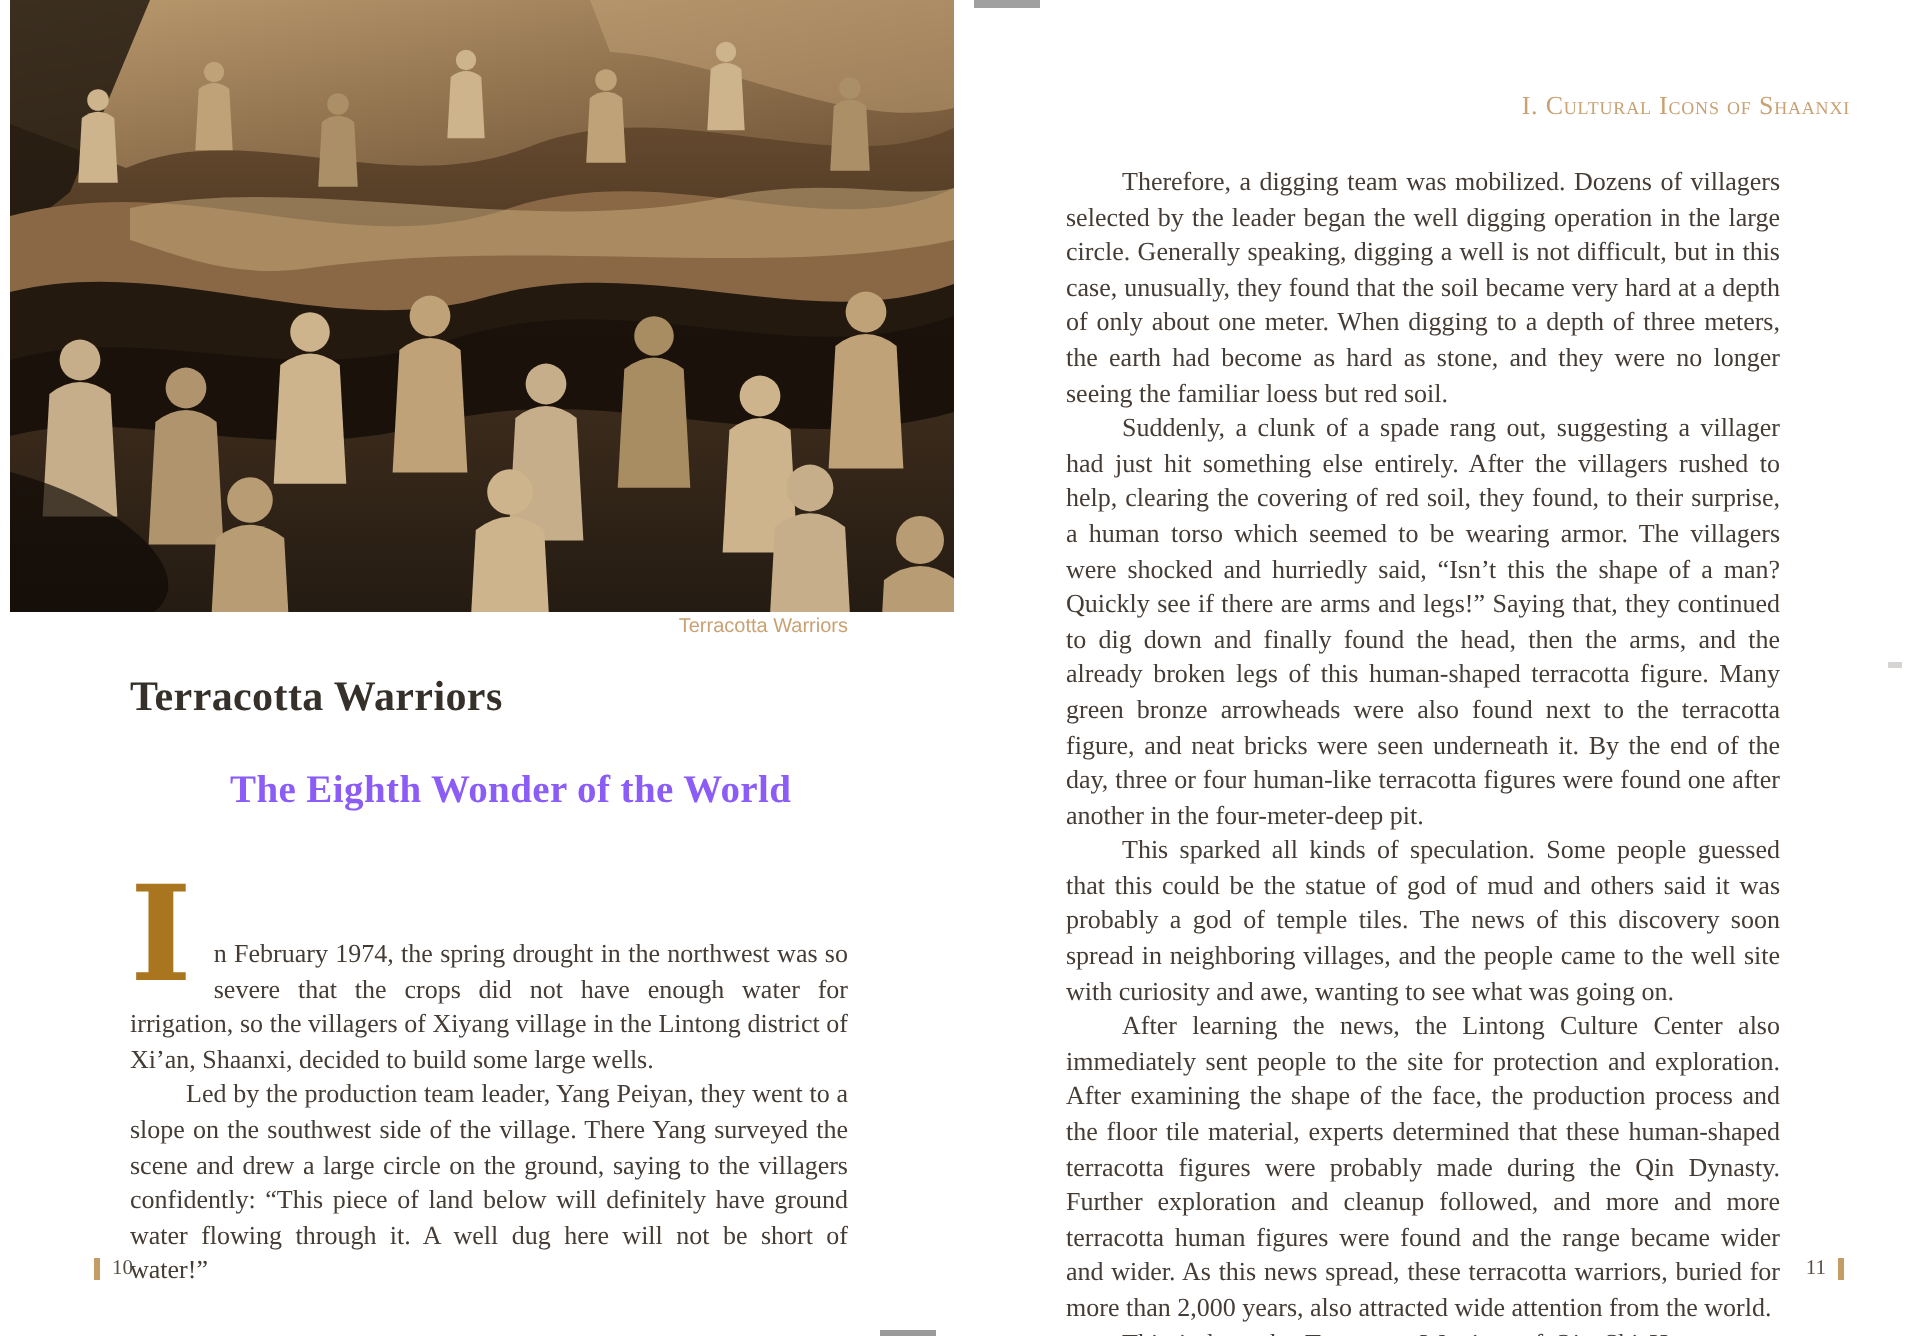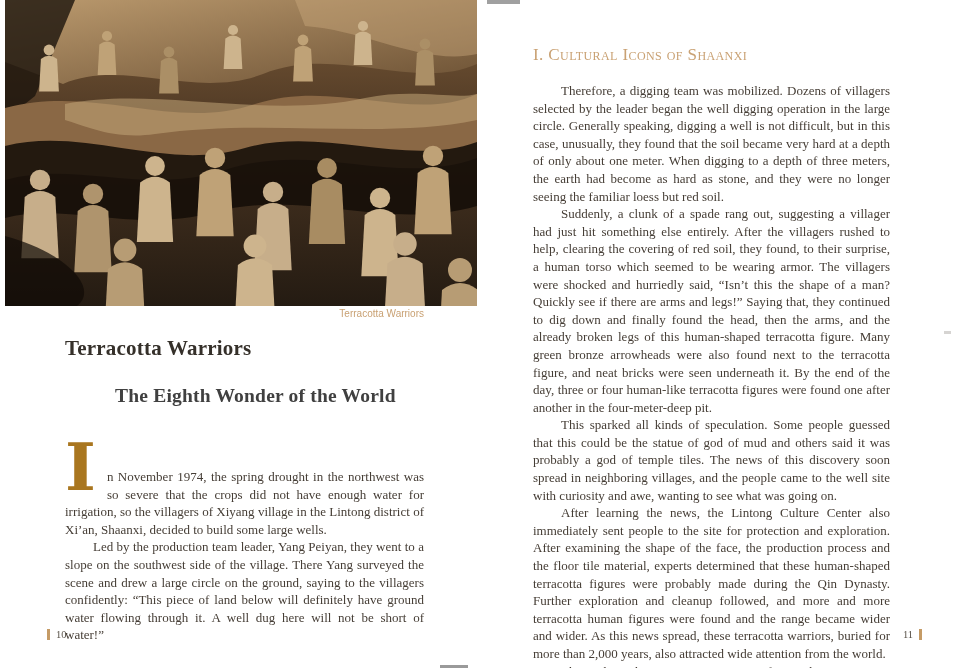--- a/index.html
+++ b/index.html
@@ -13,40 +13,40 @@
   .photo-caption{
     position:absolute;left:65px;top:308px;width:359px;text-align:right;
     font-family:"Liberation Sans",sans-serif;font-size:10px;color:#c9a173;
   }
   .chapter-title{
     position:absolute;left:65px;top:336px;width:360px;
     font-size:21px;font-weight:600;color:#35302a;letter-spacing:.2px;
   }
   .chapter-subtitle{
     position:absolute;left:115px;top:385px;width:360px;
-    font-size:19.5px;font-weight:700;color:#404040;letter-spacing:.2px;
+    font-size:19.5px;font-weight:700;color:#8b5cf6;letter-spacing:.2px;
   }
   .left-body{
     position:absolute;left:65px;top:468px;width:359px;
     font-size:13px;line-height:17.6px;color:#453d35;text-align:justify;
   }
   .right-body{
     position:absolute;left:533px;top:82px;width:357px;
     font-size:13px;line-height:17.6px;color:#453d35;text-align:justify;
   }
   .left-body p,.right-body p{margin:0;text-indent:28px;}
   .left-body p.first{text-indent:0;}
   .dropcap{
     float:left;font-family:"DejaVu Serif",serif;font-weight:700;
     font-size:66px;line-height:50px;margin:-26px 11px 0 0;color:#a9761f;
   }
   
   .running-header{
-    position:absolute;left:533px;top:45px;width:392px;
-    font-variant:small-caps;font-size:17px;letter-spacing:.4px;color:#c9a173;
+    position:absolute;left:533px;top:45px;width:392px;text-align:right;
+    font-variant:small-caps;font-size:13px;letter-spacing:.4px;color:#c9a173;
   }
   
   .footer{
     position:absolute;top:629px;display:flex;gap:6px;
     font-size:10.5px;color:#575047;
   }
   .footer-left{left:47px;}
   .footer-right{right:35px;}
   .pagenum-rule{display:inline-block;width:3px;height:11px;background:#c59b66;}
   
@@ -119,21 +119,21 @@
         <path d="M0,236 C60,252 95,288 72,306 H0 Z" fill="#0f0a06" opacity="0.7"></path>
       </svg>
     </div>
 
     <div class="photo-caption">Terracotta Warriors</div>
 
     <h1 class="chapter-title" style="margin:0;">Terracotta Warriors</h1>
     <h2 class="chapter-subtitle" style="margin:0;">The Eighth Wonder of the World</h2>
 
     <div class="left-body">
-      <p class="first"><span class="dropcap">I</span><span>n November 1974, the spring drought in the northwest was so severe that the crops did not have enough water for irrigation, so the villagers of Xiyang village in the Lintong district of Xi’an, Shaanxi, decided to build some large wells.</span></p>
+      <p class="first"><span class="dropcap">I</span><span>n February 1974, the spring drought in the northwest was so severe that the crops did not have enough water for irrigation, so the villagers of Xiyang village in the Lintong district of Xi’an, Shaanxi, decided to build some large wells.</span></p>
       <p>Led by the production team leader, Yang Peiyan, they went to a slope on the southwest side of the village. There Yang surveyed the scene and drew a large circle on the ground, saying to the villagers confidently: “This piece of land below will definitely have ground water flowing through it. A well dug here will not be short of water!”</p>
     </div>
 
     <div class="footer footer-left">
       <span class="pagenum-rule"></span>
       <span>10</span>
     </div>
   </div>
 
   <div>

